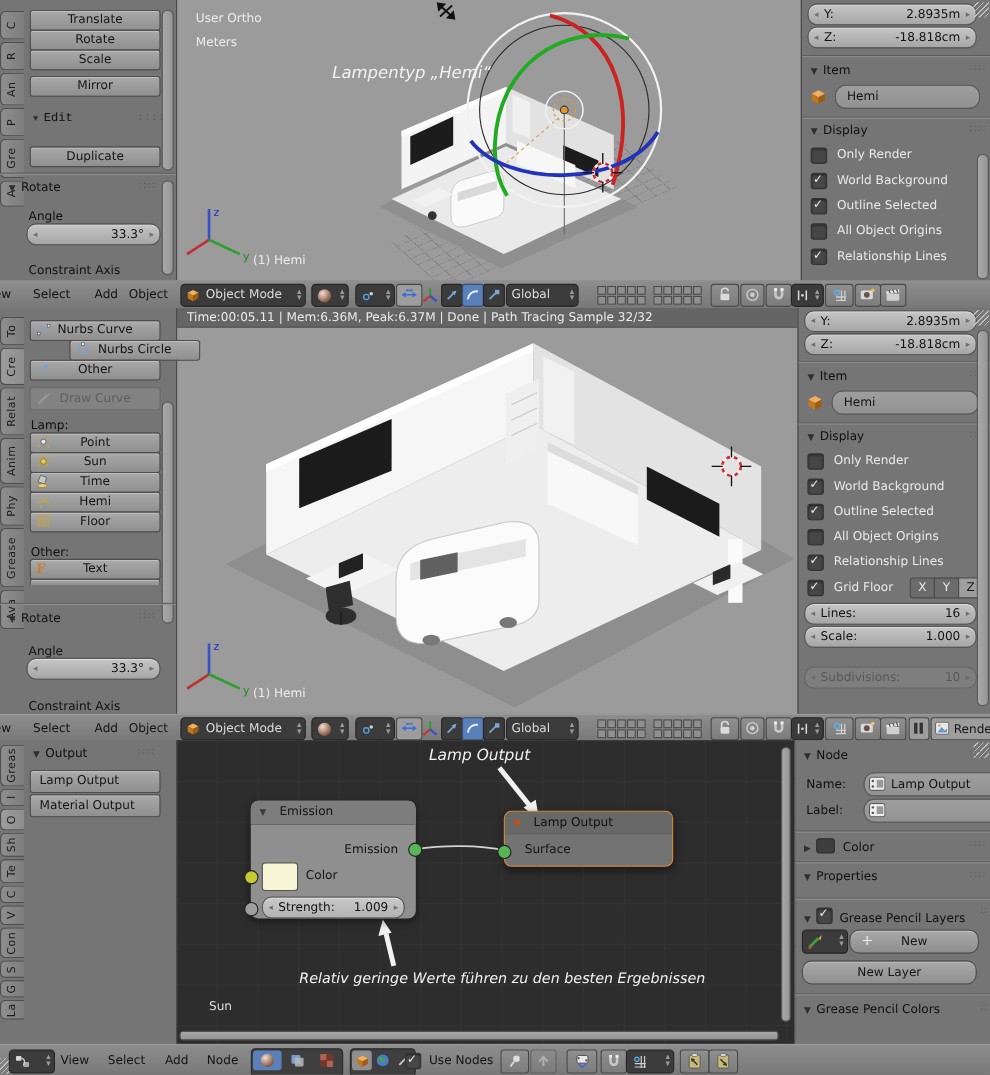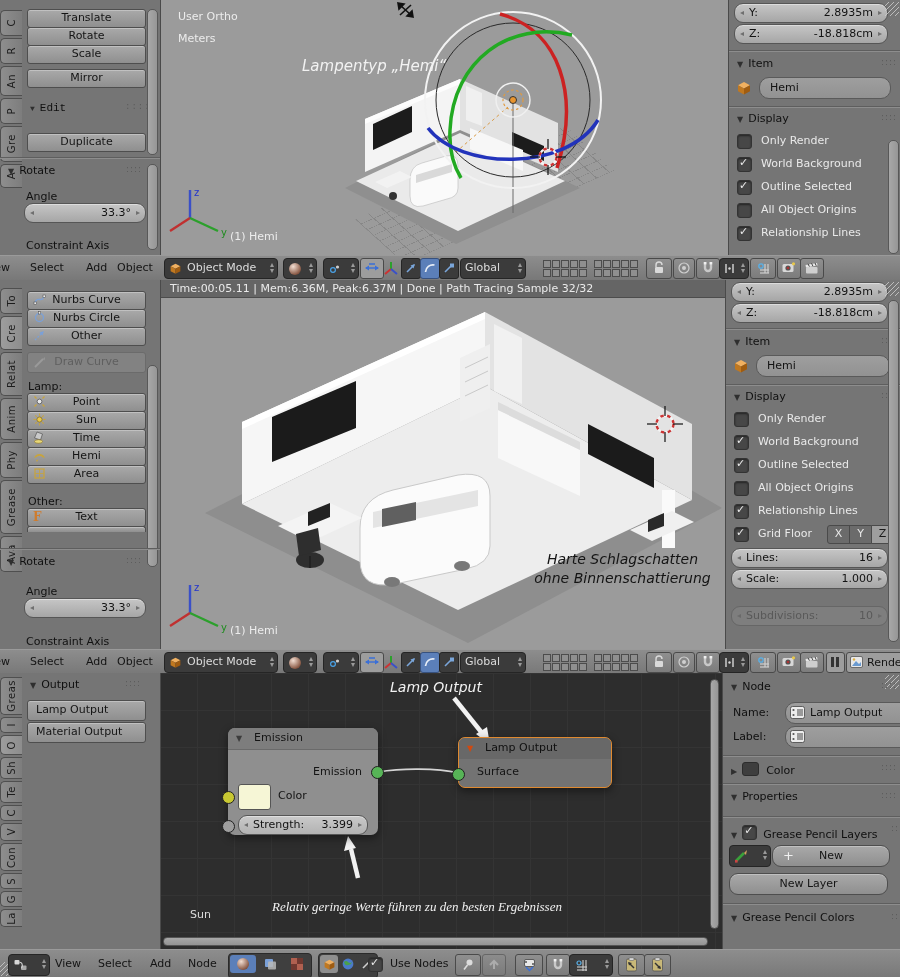--- a/index.html
+++ b/index.html
@@ -382,24 +382,20 @@
     </g>
 
     <g stroke-width="2.4" fill="none">
       <line x1="30" y1="315" x2="30" y2="287" stroke="#3a50c8"></line>
       <line x1="30" y1="315" x2="10" y2="328" stroke="#c03030"></line>
       <line x1="30" y1="315" x2="58" y2="328" stroke="#2ca02c"></line>
     </g>
     <text x="34" y="293" font-size="10" fill="#2233cc">z</text>
     <text x="61" y="333" font-size="10" fill="#1e8c1e">y</text>
   </svg>
-  <div class="s" style="left:360px;top:252px;width:205px;text-align:center;color:#141414;font-style:italic;font-size:14px;line-height:19px;">
-    <div>Harte Schlagschatten</div>
-    <div>ohne Binnenschattierung</div>
-  </div>
   <div class="s white" style="left:70px;top:326px;">(1) Hemi</div>
 </div>
 
 <div class="s" style="left:0;top:280px;width:160px;height:369px;background:#757575;border-right:1px solid #4a4a4a;">
   <div class="vtab" style="top:8px;height:24px;">
       <span>To</span>
     </div>
   <div class="vtab act" style="top:36px;height:32px;">
       <span>Cre</span>
     </div>
@@ -419,21 +415,21 @@
       <span>Ava</span>
     </div>
 
   <div class="tbtn" style="top:11px;">
     <svg class="bic" width="13" height="13" viewBox="0 0 13 13">
         <path d="M2,10 C4,2 9,11 11,3" fill="none" stroke="#7aa0d8" stroke-width="1.3"></path>
         <rect x="1" y="9" width="2.4" height="2.4" fill="#e8e8e8" stroke="#444" stroke-width=".5"></rect>
         <rect x="10" y="2" width="2.4" height="2.4" fill="#e8e8e8" stroke="#444" stroke-width=".5"></rect>
       </svg>
     <span>Nurbs Curve</span></div>
-  <div class="tbtn" style="top:29px;">
+  <div class="tbtn" style="top:29px;margin-left:36px;">
     <svg class="bic" width="13" height="13" viewBox="0 0 13 13">
         <circle cx="6.5" cy="6.5" r="4" fill="none" stroke="#7aa0d8" stroke-width="1.3"></circle>
         <rect x="5.3" y="0.6" width="2.4" height="2.4" fill="#e8e8e8" stroke="#444" stroke-width=".5"></rect>
       </svg>
     <span>Nurbs Circle</span></div>
   <div class="tbtn" style="top:47px;">
     <svg class="bic" width="13" height="13" viewBox="0 0 13 13">
         <line x1="2" y1="11" x2="9" y2="4" stroke="#7aa0d8" stroke-width="1.3" stroke-dasharray="2,1.5"></line>
         <polygon points="11,2 6.5,3.5 9.5,6.5" fill="#7aa0d8"></polygon>
       </svg>
@@ -483,21 +479,21 @@
         <line x1="2" y1="9" x2="11" y2="9" stroke="#999" stroke-width="1"></line>
         <polygon points="3,11.5 5.5,10 4,13" fill="#c8a43c"></polygon>
       </svg>
     <span>Hemi</span></div>
   <div class="tbtn" style="top:185px;">
     <svg class="bic" width="13" height="13" viewBox="0 0 13 13">
         <rect x="2" y="2" width="9" height="9" fill="none" stroke="#c8a43c" stroke-width="1.2"></rect>
         <line x1="2" y1="6.5" x2="11" y2="6.5" stroke="#c8a43c" stroke-width=".8"></line>
         <line x1="6.5" y1="2" x2="6.5" y2="11" stroke="#c8a43c" stroke-width=".8"></line>
       </svg>
-    <span>Area</span></div>
+    <span>Floor</span></div>
   <div class="s" style="left:28px;top:215px;">Other:</div>
   <div class="tbtn" style="top:228px;">
     <span class="bic" style="font-family:'DejaVu Serif',serif;color:#cf7c2e;font-weight:bold;font-size:12px;top:0;">F</span>
     <span>Text</span></div>
   <div class="tbtn" style="top:246px;height:5px;border-bottom:none;border-radius:3px 3px 0 0;"></div>
   <div class="vscroll" style="left:147px;top:85px;height:200px;"></div>
 
   <div class="sep" style="left:0;top:268px;width:160px;"></div>
   <div class="phdr" style="top:275px;"><span class="tri">▼</span><span>Rotate</span><span class="dots" style="left:118px;">::::</span></div>
   <div class="s" style="left:26px;top:305px;">Angle</div>
@@ -707,36 +703,36 @@
 
 <div id="nodeed">
   <svg class="s" style="left:0;top:0;" width="562" height="276" viewBox="0 0 562 276">
     <path d="M218,99 C242,95 276,95 299,100" fill="none" stroke="#d4d4d4" stroke-width="1.6"></path>
     <line x1="294" y1="25" x2="322" y2="60" stroke="#f2f2f2" stroke-width="4.5"></line>
     <polygon points="330,72 316,61 327,54" fill="#f2f2f2"></polygon>
     <line x1="198" y1="205" x2="191" y2="176" stroke="#f2f2f2" stroke-width="4.5"></line>
     <polygon points="188,163 184,178 196,175" fill="#f2f2f2"></polygon>
   </svg>
   <div class="anno" style="left:230px;top:6px;font-size:14px;">Lamp Output</div>
-  <div class="anno" style="left:112px;top:226px;font-size:13px;font-family:Liberation Serif, serif;">Relativ geringe Werte führen zu den besten Ergebnissen</div>
+  <div class="anno" style="left:112px;top:210px;font-size:13px;">Relativ geringe Werte führen zu den besten Ergebnissen</div>
 
   <div class="node" style="left:68px;top:55px;width:150px;height:107px;background:#8f8f8f;">
     <div class="s" style="left:0;top:0;width:150px;height:21px;background:#7d7d7d;border-radius:7px 7px 0 0;border-bottom:1px solid #6a6a6a;">
       <span class="tri" style="position:absolute;left:8px;top:6px;color:#3c3c3c;font-size:8px;">▼</span>
       <span style="position:absolute;left:26px;top:3px;color:#141414;">Emission</span>
     </div>
     <div class="s" style="right:16px;top:37px;color:#141414;">Emission</div>
     <span class="sock" style="right:-6px;top:38px;background:#57b457;"></span>
     <span class="sock" style="left:-6px;top:63px;background:#c8c832;"></span>
     <div class="s" style="left:10px;top:56px;width:31px;height:24px;background:#f6f6d6;border:1px solid #555;border-radius:3px;"></div>
     <div class="s" style="left:50px;top:61px;color:#141414;">Color</div>
     <span class="sock" style="left:-6px;top:92px;background:#9e9e9e;"></span>
     <div class="num" style="left:10px;top:87px;width:128px;background:linear-gradient(#cacaca,#b2b2b2);">
       <span class="lab">Strength:</span>
-      <span class="val">3.399</span>
+      <span class="val">1.009</span>
     </div>
   </div>
 
   <div class="node" style="left:298px;top:64px;width:152px;height:49px;background:#737373;border:1.5px solid #e08a30;">
     <div class="s" style="left:0;top:0;width:152px;height:21px;background:#686868;border-radius:6px 6px 0 0;">
       <span class="tri" style="position:absolute;left:8px;top:6px;color:#d1490f;font-size:8px;">▼</span>
       <span style="position:absolute;left:26px;top:3px;color:#101010;">Lamp Output</span>
     </div>
     <span class="sock" style="left:-7px;top:30px;background:#57b457;"></span>
     <div class="s" style="left:18px;top:27px;color:#141414;">Surface</div>

